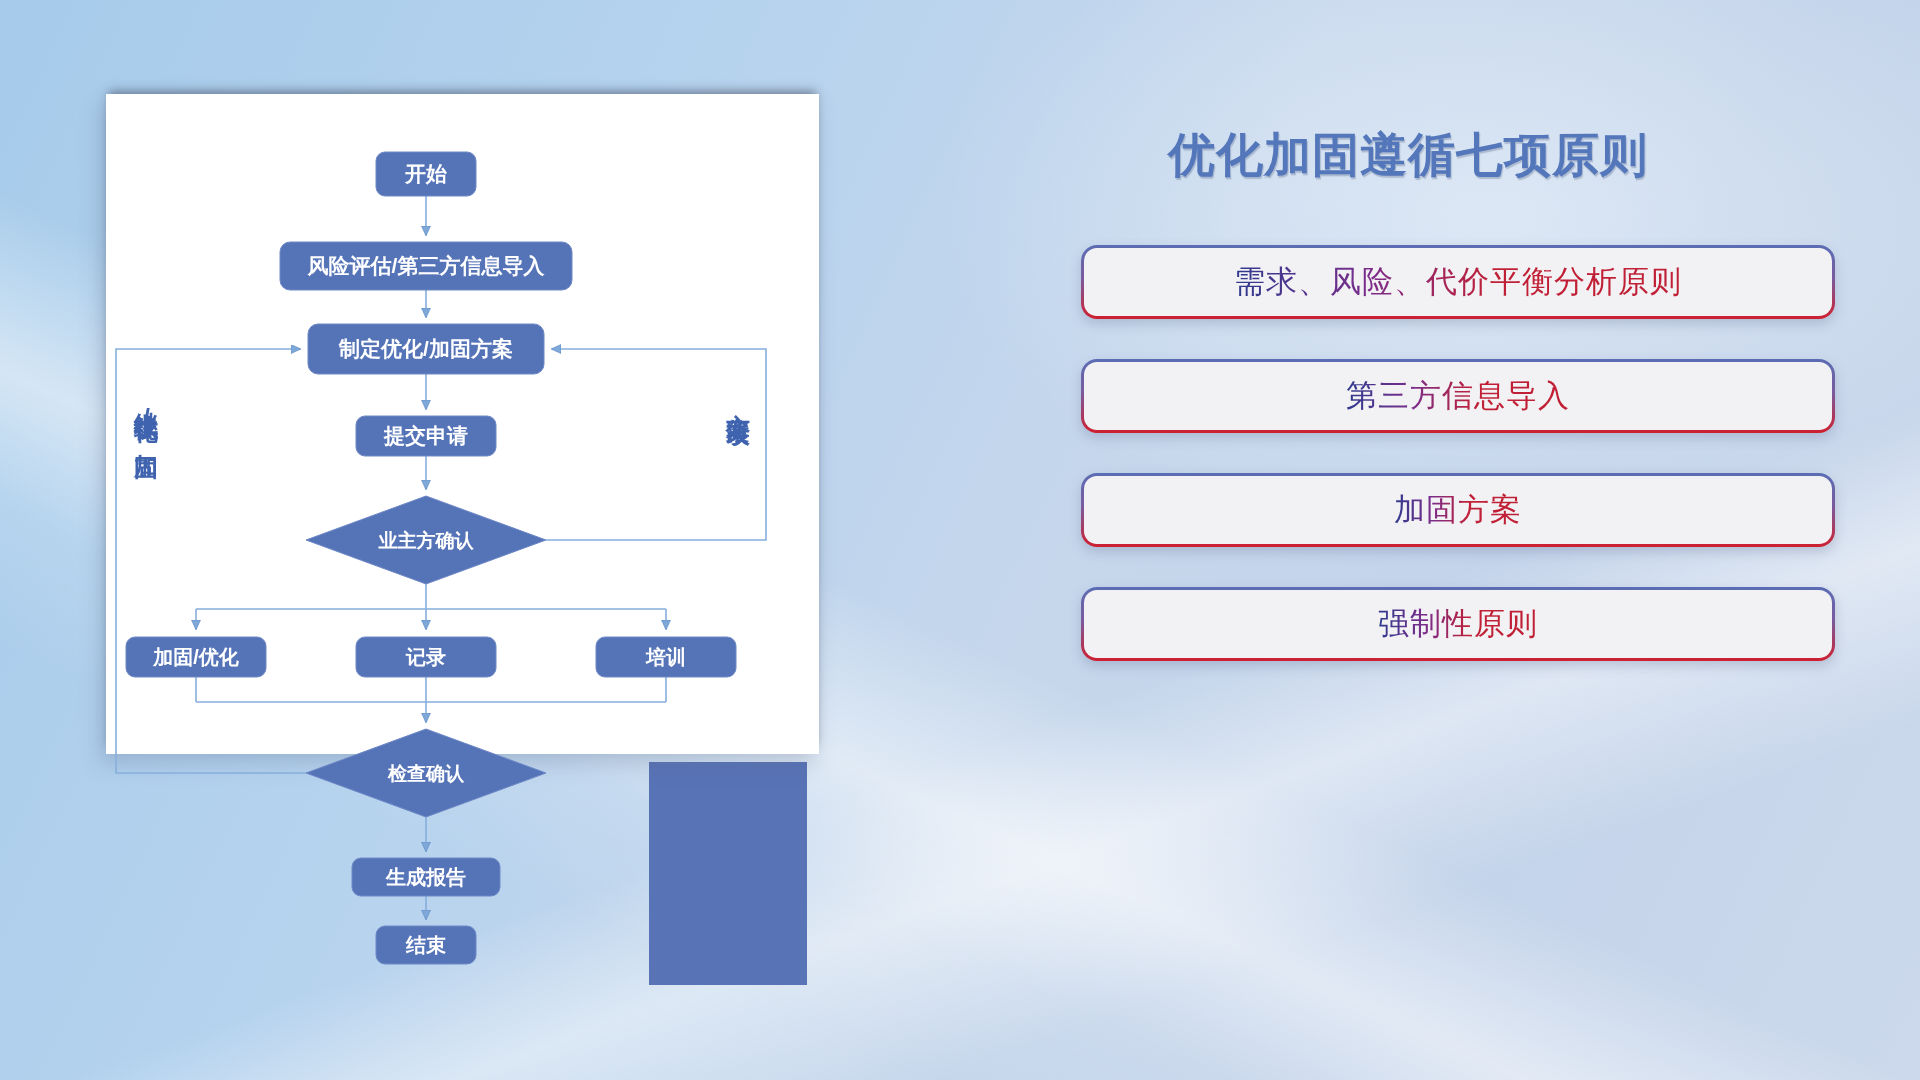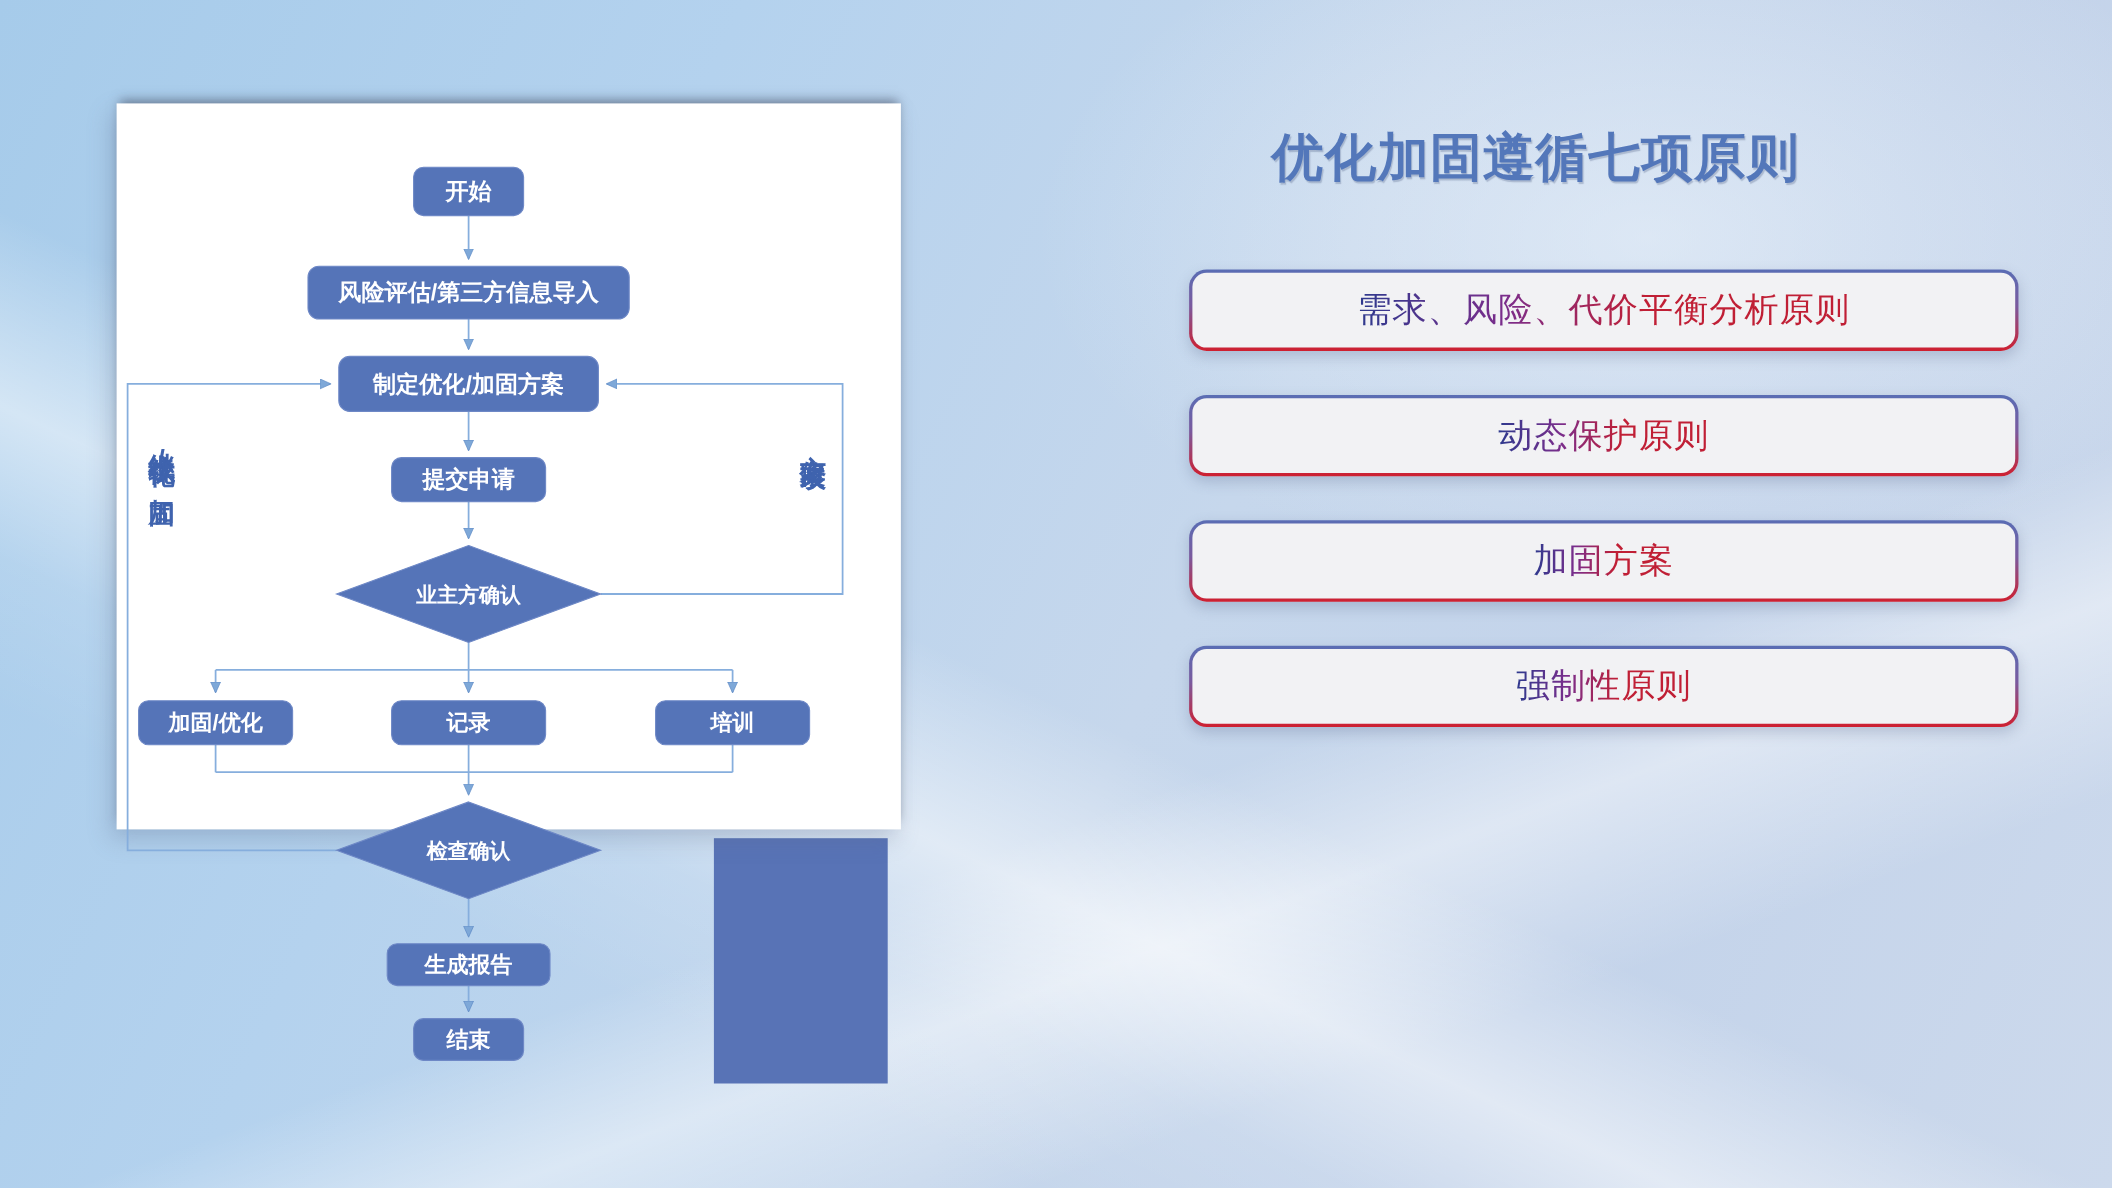--- a/index.html
+++ b/index.html
@@ -35,21 +35,21 @@
     position:absolute;
     writing-mode:vertical-rl;text-orientation:upright;
     color:#3f63ae;font-size:24px;font-weight:bold;letter-spacing:3px;line-height:1;
     white-space:nowrap;
   }
   .vlabel-left{left:28px;top:298px;}
   .vlabel-right{left:620px;top:300px;}
 
   
   .panel-title{
-    position:absolute;left:1156px;top:112px;margin:0;
+    position:absolute;left:1156px;top:112px;margin:12px;
     font-size:47px;font-weight:bold;color:#5377ba;letter-spacing:1px;
     text-shadow:1px 2px 1px rgba(70,85,125,.30);
     text-align:center;
   }
   .principles{
     position:absolute;left:1046px;top:245px;width:789px;
   }
   .pbox{
     height:74px;margin-bottom:40px;border-radius:16px;padding:3px;box-sizing:border-box;
     background:linear-gradient(180deg,#5a6db4 0%,#7a5a9e 45%,#cf1f2f 100%);
@@ -153,21 +153,21 @@
   <h1 class="panel-title">优化加固遵循七项原则</h1>
 
   <div class="principles">
     <div class="pbox">
       <div class="pbox-inner">
           <span>需求、风险、代价平衡分析原则</span>
         </div>
     </div>
     <div class="pbox">
       <div class="pbox-inner">
-          <span>动态保护原则</span>
+          <span>第三方信息导入</span>
         </div>
     </div>
     <div class="pbox">
       <div class="pbox-inner">
           <span>加固方案</span>
         </div>
     </div>
     <div class="pbox">
       <div class="pbox-inner">
           <span>强制性原则</span>

